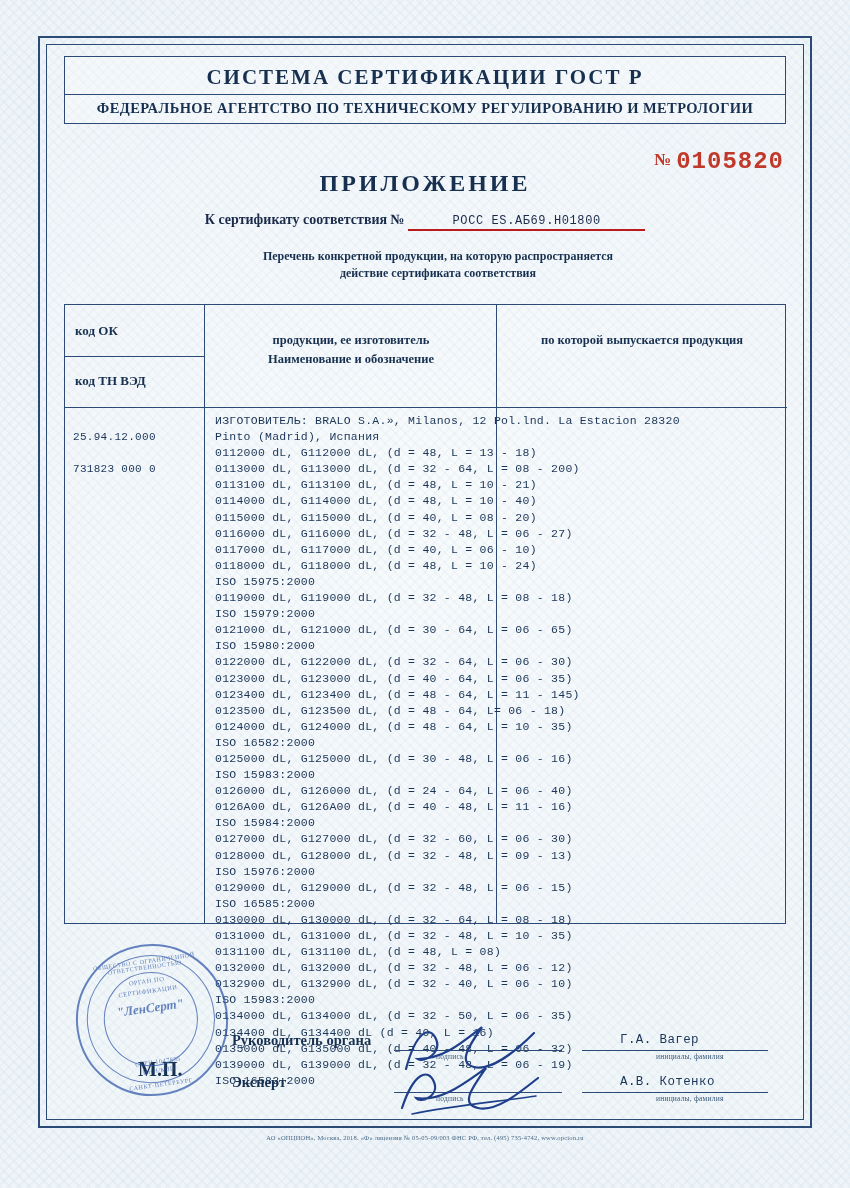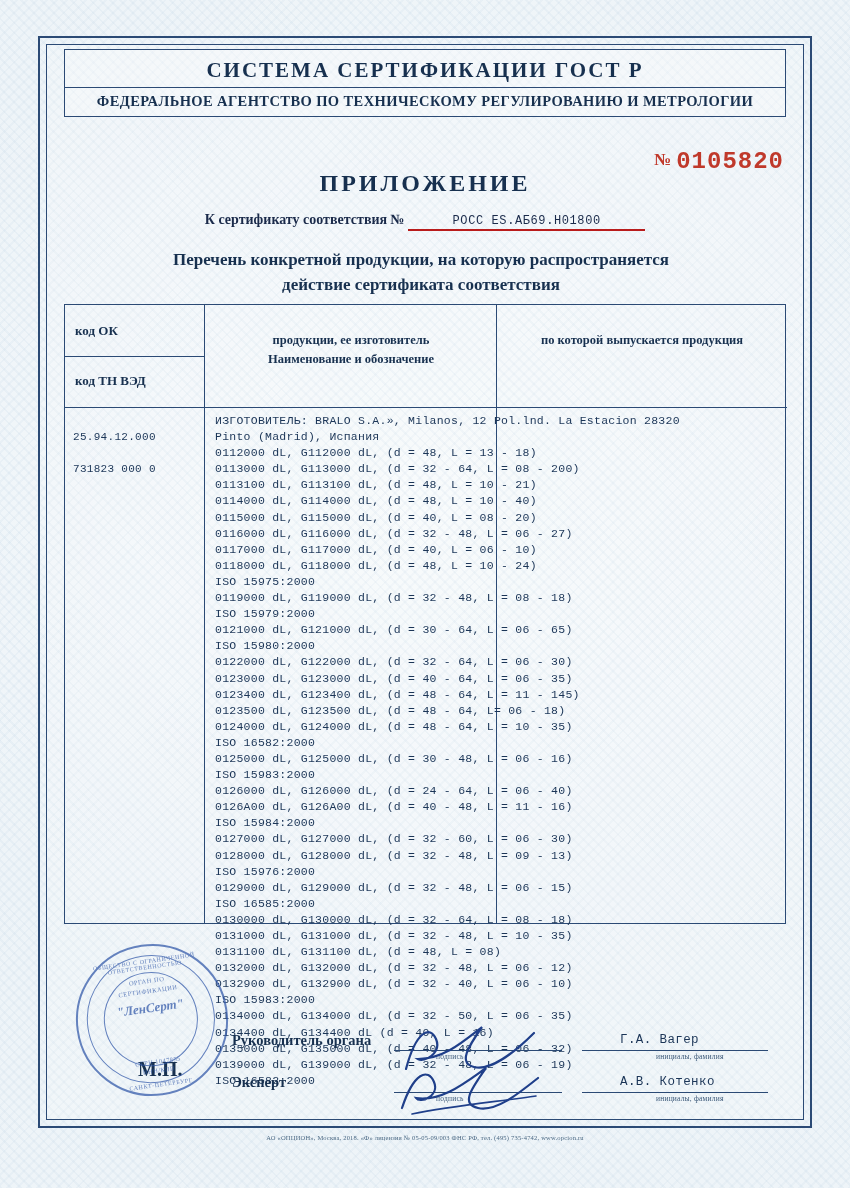--- a/index.html
+++ b/index.html
@@ -53,21 +53,21 @@
   .content {
     position: absolute;
     left: 46px; top: 44px;
     width: 758px;
     height: 1076px;
     box-sizing: border-box;
   }
   
   .header-box {
     position: absolute;
-    left: 18px; top: 5px;
+    left: 18px; top: 12px;
     width: 722px;
     border: 1px solid #2b4a75;
     box-sizing: border-box;
     text-align: center;
     background: rgba(255,255,255,0.25);
   }
   .header-title {
     font-size: 21px;
     font-weight: bold;
     letter-spacing: 2px;
@@ -127,24 +127,24 @@
     min-width: 225px;
     border-bottom: 2px solid #b91c1c;
     font-family: "Liberation Mono", monospace;
     font-size: 12px;
     letter-spacing: .6px;
     padding: 0 6px 1px 6px;
     text-align: center;
   }
   .purpose {
     position: absolute;
-    left: 51px; top: 204px;
+    left: 68px; top: 204px;
     width: 648px;
     text-align: center;
-    font-size: 17px;
+    font-size: 12px;
     font-weight: bold;
     line-height: 1.45;
     color: #17304f;
   }
   
   .tbl {
     position: absolute;
     left: 18px; top: 260px;
     width: 722px;
     height: 620px;

